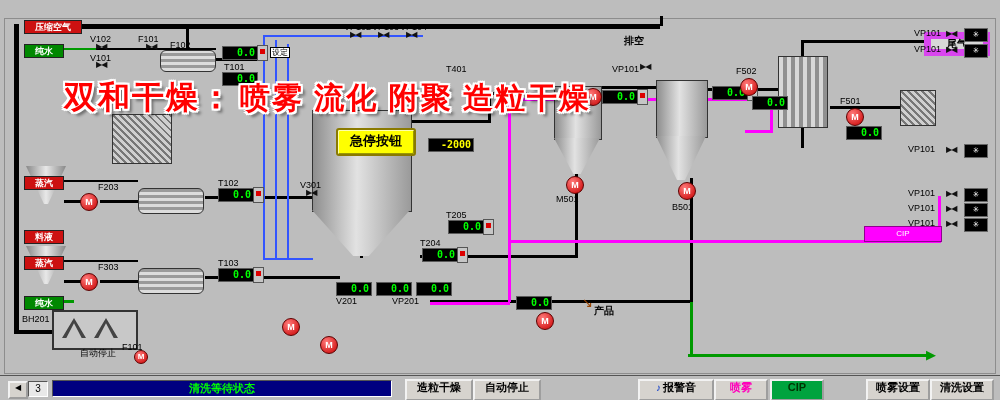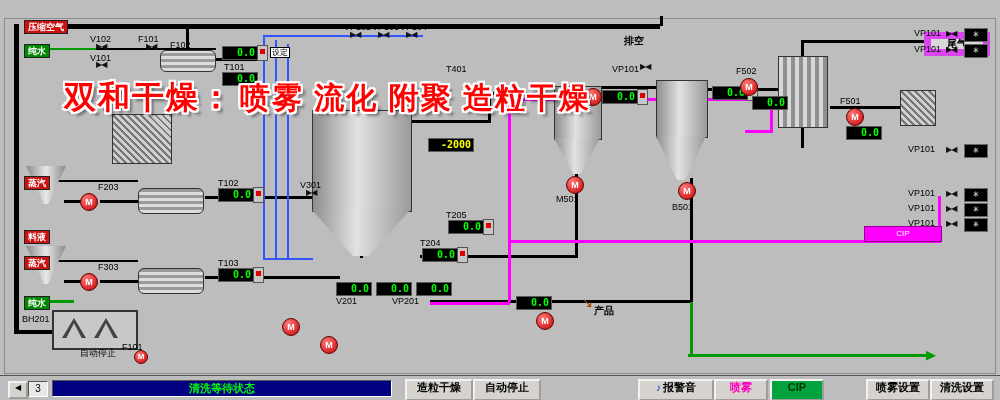--- a/index.html
+++ b/index.html
@@ -12,21 +12,21 @@
   .title-center{position:absolute;left:0;top:1px;width:100%;text-align:center;font-size:12px;font-weight:bold;color:#111;}
   .company{position:absolute;right:6px;top:2px;font-size:11px;font-weight:bold;color:#111;}
   .frame{position:absolute;left:4px;top:18px;right:4px;bottom:26px;border:1px solid #8d8d8d;pointer-events:none;}
   
   .pipe{position:absolute;display:block;z-index:1;}
   .pk{background:#000;}
   .pm{background:#ff00ff;}
   .pb{background:#3355ff;}
   .pg{background:#009900;}
   
-  .tag{position:absolute;z-index:4;font-size:9px;font-weight:bold;color:#fff;padding:1px 3px;
+  .tag{position:absolute;z-index:4;font-size:9px;font-weight:bold;color:#fff;padding:1px 10px;
        border:1px solid #222;line-height:10px;white-space:nowrap;}
   .tag.red{background:#cc1111;}
   .tag.green{background:#008800;}
   
   .lbl{position:absolute;z-index:5;font-size:9px;color:#000;white-space:nowrap;line-height:10px;}
   .lbl.bold{font-weight:bold;font-size:10px;}
   .lbl.tagged{background:#d8d8d8;border:7px solid #d946ef;padding:0 16px;}
   .setlbl{position:absolute;z-index:6;font-size:8px;background:#fff;border:1px solid #000;padding:0 1px;line-height:9px;}
   
   .vbox{position:absolute;z-index:6;width:30px;height:12px;background:#000;border:1px solid #5a5a5a;
@@ -158,20 +158,21 @@
   <div class="equip" style="left:554px;top:86px;width:46px;height:52px"></div>
   <div class="cone" style="left:554px;top:138px;width:46px;height:36px"></div>
   <div class="equip" style="left:656px;top:80px;width:50px;height:56px"></div>
   <div class="cone" style="left:656px;top:136px;width:50px;height:44px"></div>
   <div class="hx" style="left:778px;top:56px;width:48px;height:70px"></div>
   <div class="hatch" style="left:900px;top:90px;width:34px;height:34px"></div>
   <div class="tankbox" style="left:52px;top:310px;width:82px;height:36px"></div>
   <span class="coil" style="left:62px;top:318px;width:24px;height:20px"></span>
   <span class="coil" style="left:94px;top:318px;width:24px;height:20px"></span>
 
+  <div class="estop" style="left:336px;top:128px;width:76px;height:24px;line-height:22px">急停按钮</div>
   <div class="cipbox" style="left:864px;top:226px;width:76px;height:14px">CIP</div>
 
   <div class="tag red" style="left:24px;top:20px">压缩空气</div>
   <div class="tag green" style="left:24px;top:44px">纯水</div>
   <div class="tag red" style="left:24px;top:176px">蒸汽</div>
   <div class="tag red" style="left:24px;top:230px">料液</div>
   <div class="tag red" style="left:24px;top:256px">蒸汽</div>
   <div class="tag green" style="left:24px;top:296px">纯水</div>
 
   <span class="valve" style="left:96px;top:43px">▶◀</span>

